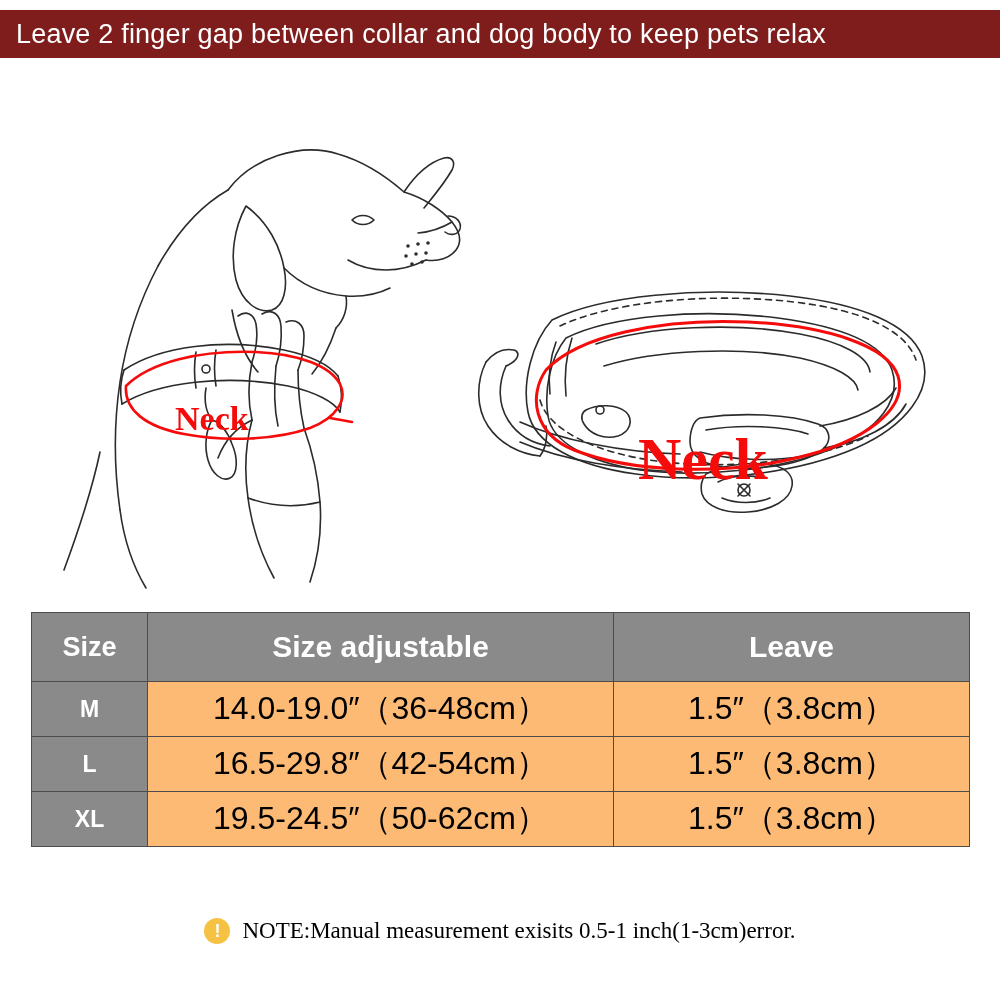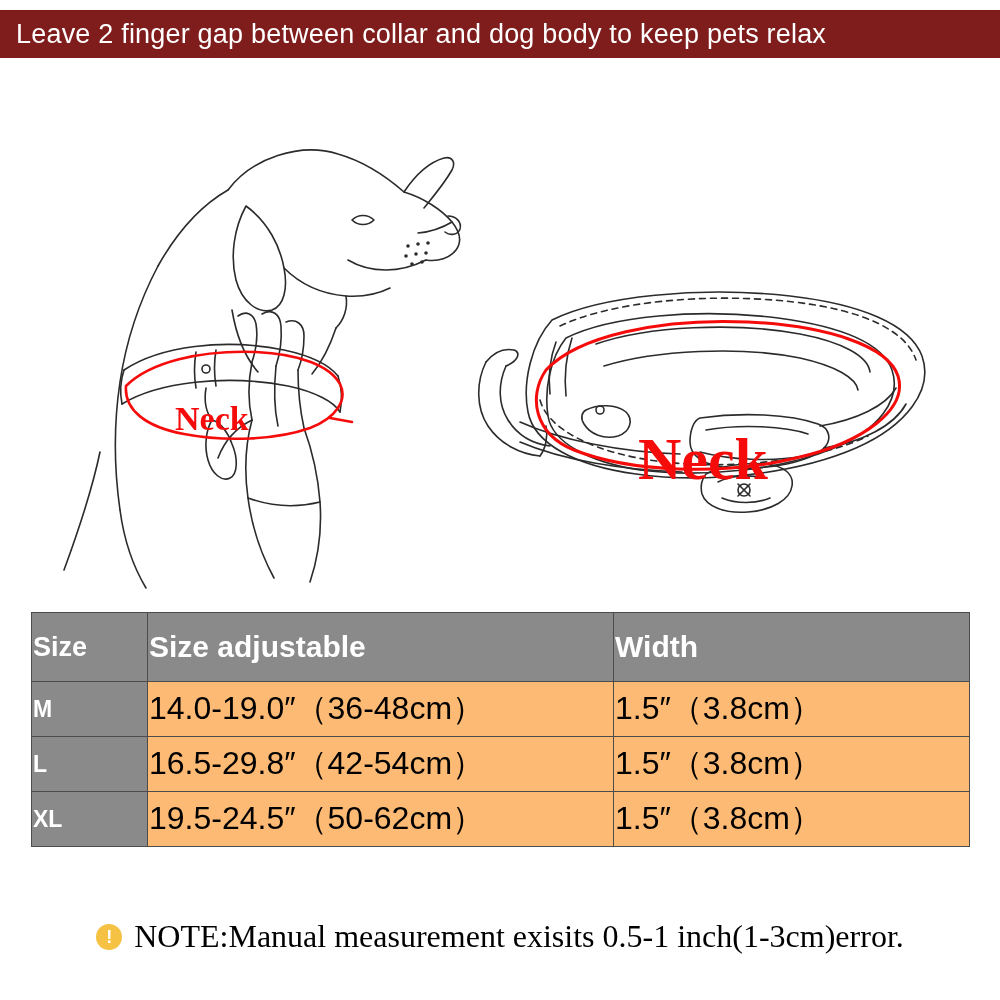--- a/index.html
+++ b/index.html
@@ -68,21 +68,21 @@
   .size-table {
     position: absolute;
     left: 31px;
     top: 612px;
     width: 938px;
     border-collapse: collapse;
     table-layout: fixed;
   }
   .size-table th, .size-table td {
     border: 1px solid #4c4c4c;
-    text-align: left;
+    text-align: center;
     font-weight: 400;
   }
   .size-table thead th {
     background: #8a8a8a;
     color: #ffffff;
     height: 66px;
     font-size: 30px;
     font-weight: 700;
   }
   .size-table thead th.size-col { font-size: 27px; }
@@ -120,21 +120,21 @@
     color: #ffffff;
     font-size: 18px;
     font-weight: 700;
     display: flex;
     align-items: center;
     justify-content: center;
     margin-right: 12px;
     line-height: 1;
   }
   .note-text {
-    font-size: 32px;
+    font-size: 23px;
     color: #000;
     font-family: "Liberation Serif", serif;
     white-space: nowrap;
   }
 </style>
 </head>
 <body>
 
 <div class="banner">
   <div class="banner-text">Leave 2 finger gap between collar and dog body to keep pets relax</div>
@@ -283,21 +283,21 @@
 <table class="size-table">
   <colgroup>
     <col class="col-size">
       <col class="col-neck">
       <col class="col-width">
   </colgroup>
   <thead>
     <tr>
       <th class="size-col">Size</th>
       <th>Size adjustable</th>
-      <th>Width</th>
+      <th>Leave</th>
     </tr>
   </thead>
   <tbody>
     <tr>
       <td class="size-cell">M</td>
       <td>14.0-19.0″（36-48cm）</td>
       <td>1.5″（3.8cm）</td>
     </tr>
     <tr>
       <td class="size-cell">L</td>

